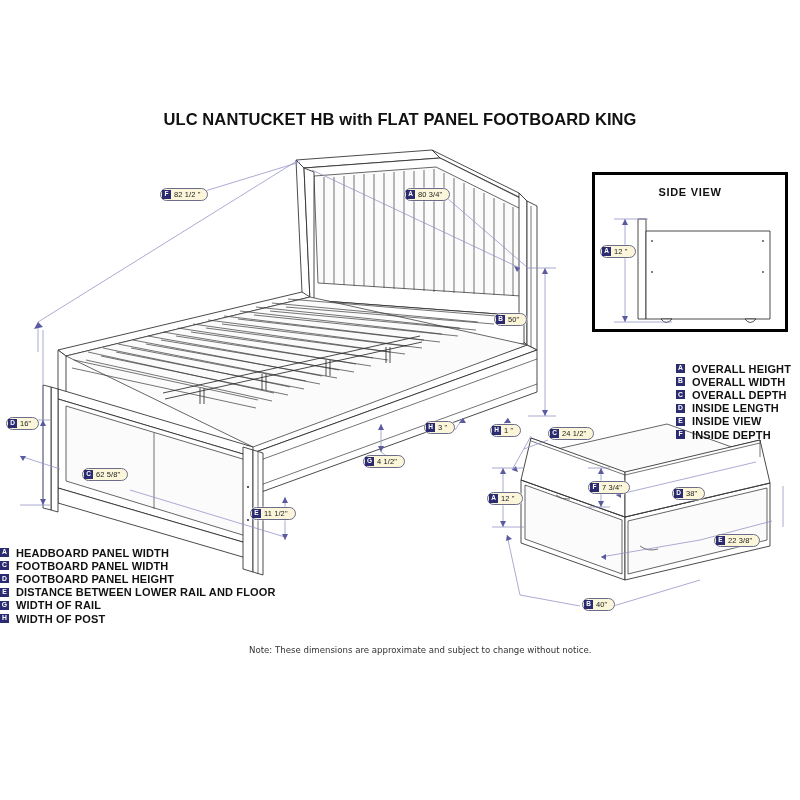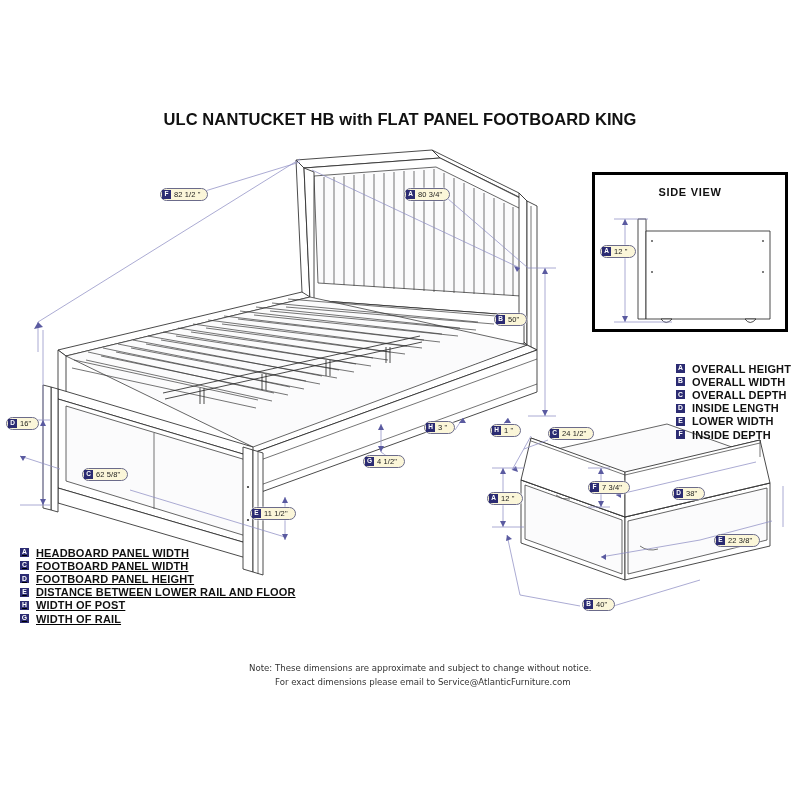--- a/index.html
+++ b/index.html
@@ -30,21 +30,21 @@
         justify-content:center;margin-right:7px;line-height:1;flex:none;}
   .legend .txt{font-size:11px;font-weight:bold;color:#111;letter-spacing:.15px;}
 
   
   .sv-box{position:absolute;left:592px;top:172px;width:196px;height:160px;
           border:3px solid #000;background:#fff;box-sizing:border-box;}
   .sv-title{position:absolute;left:592px;top:186px;width:196px;text-align:center;
             font-size:11px;font-weight:bold;letter-spacing:.7px;color:#111;}
 
   
-  .note{position:absolute;left:249px;top:662px;font-size:8.6px;color:#333;
+  .note{position:absolute;left:249px;top:644px;font-size:8.6px;color:#333;
         line-height:13.5px;font-family:"DejaVu Sans",sans-serif;}
   .note .l2{padding-left:26px;display:block;}
 
   svg{position:absolute;left:0;top:0;overflow:visible;}
   .ln{stroke:#2a2a2a;stroke-width:.85;fill:none;stroke-linejoin:round;}
   .ln2{stroke:#3a3a3a;stroke-width:.7;fill:none;}
   .fill{fill:#ffffff;stroke:#2a2a2a;stroke-width:.85;stroke-linejoin:round;}
   .fillg{fill:#fbfbfc;stroke:#333;stroke-width:.75;stroke-linejoin:round;}
   .dim{stroke:#8f8fc4;stroke-width:.75;fill:none;}
   .dimk{fill:#5a5aa0;}
@@ -375,45 +375,45 @@
   </div>
   <div class="badge" style="left:714px;top:534px;">
     <span class="ltr">E</span>
     <span class="val">22 3/8"</span>
   </div>
   <div class="badge" style="left:582px;top:598px;">
     <span class="ltr">B</span>
     <span class="val">40"</span>
   </div>
 
-  <div class="legend" style="left:20px;top:546px;text-decoration:underline;">
+  <div class="legend" style="left:0;top:546px;">
     <div class="row">
       <span class="sq">A</span>
       <span class="txt">HEADBOARD PANEL WIDTH</span>
     </div>
     <div class="row">
       <span class="sq">C</span>
       <span class="txt">FOOTBOARD PANEL WIDTH</span>
     </div>
     <div class="row">
       <span class="sq">D</span>
       <span class="txt">FOOTBOARD PANEL HEIGHT</span>
     </div>
     <div class="row">
       <span class="sq">E</span>
       <span class="txt">DISTANCE BETWEEN LOWER RAIL AND FLOOR</span>
     </div>
     <div class="row">
+      <span class="sq">G</span>
+      <span class="txt">WIDTH OF RAIL</span>
+    </div>
+    <div class="row">
       <span class="sq">H</span>
       <span class="txt">WIDTH OF POST</span>
     </div>
-    <div class="row">
-      <span class="sq">G</span>
-      <span class="txt">WIDTH OF RAIL</span>
-    </div>
   </div>
 
   <div class="legend" style="left:676px;top:362px;">
     <div class="row">
       <span class="sq">A</span>
       <span class="txt">OVERALL HEIGHT</span>
     </div>
     <div class="row">
       <span class="sq">B</span>
       <span class="txt">OVERALL WIDTH</span>
@@ -421,26 +421,25 @@
     <div class="row">
       <span class="sq">C</span>
       <span class="txt">OVERALL DEPTH</span>
     </div>
     <div class="row">
       <span class="sq">D</span>
       <span class="txt">INSIDE LENGTH</span>
     </div>
     <div class="row">
       <span class="sq">E</span>
-      <span class="txt">LOWER WIDTH</span>
+      <span class="txt">INSIDE VIEW</span>
     </div>
     <div class="row">
       <span class="sq">F</span>
       <span class="txt">INSIDE DEPTH</span>
     </div>
   </div>
 
   <div class="note">
     <span>Note:  These dimensions are approximate and subject to change without notice.</span>
-    <span class="l2">For exact dimensions please email to Service@AtlanticFurniture.com</span>
   </div>
 
 </div>
 
 </body></html>

